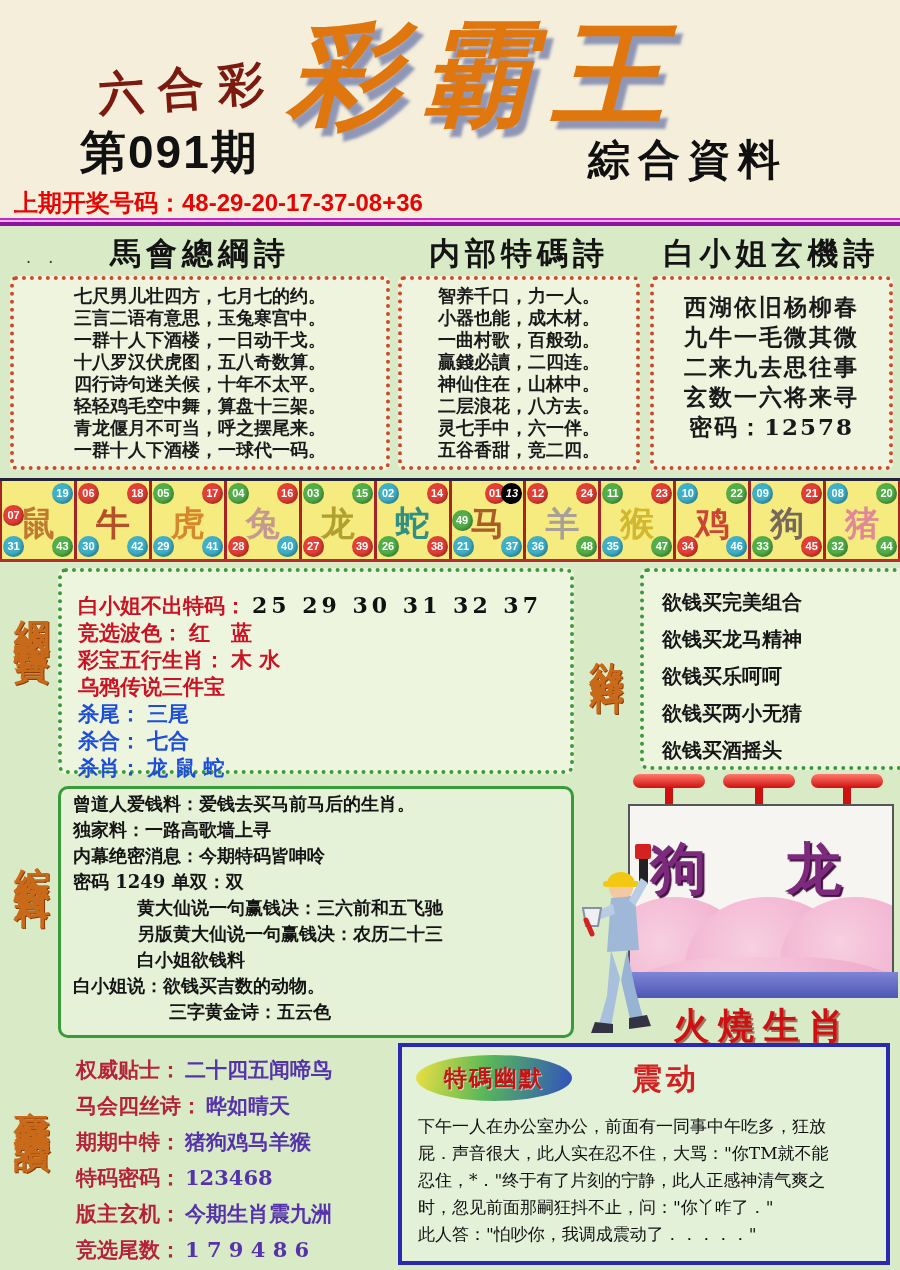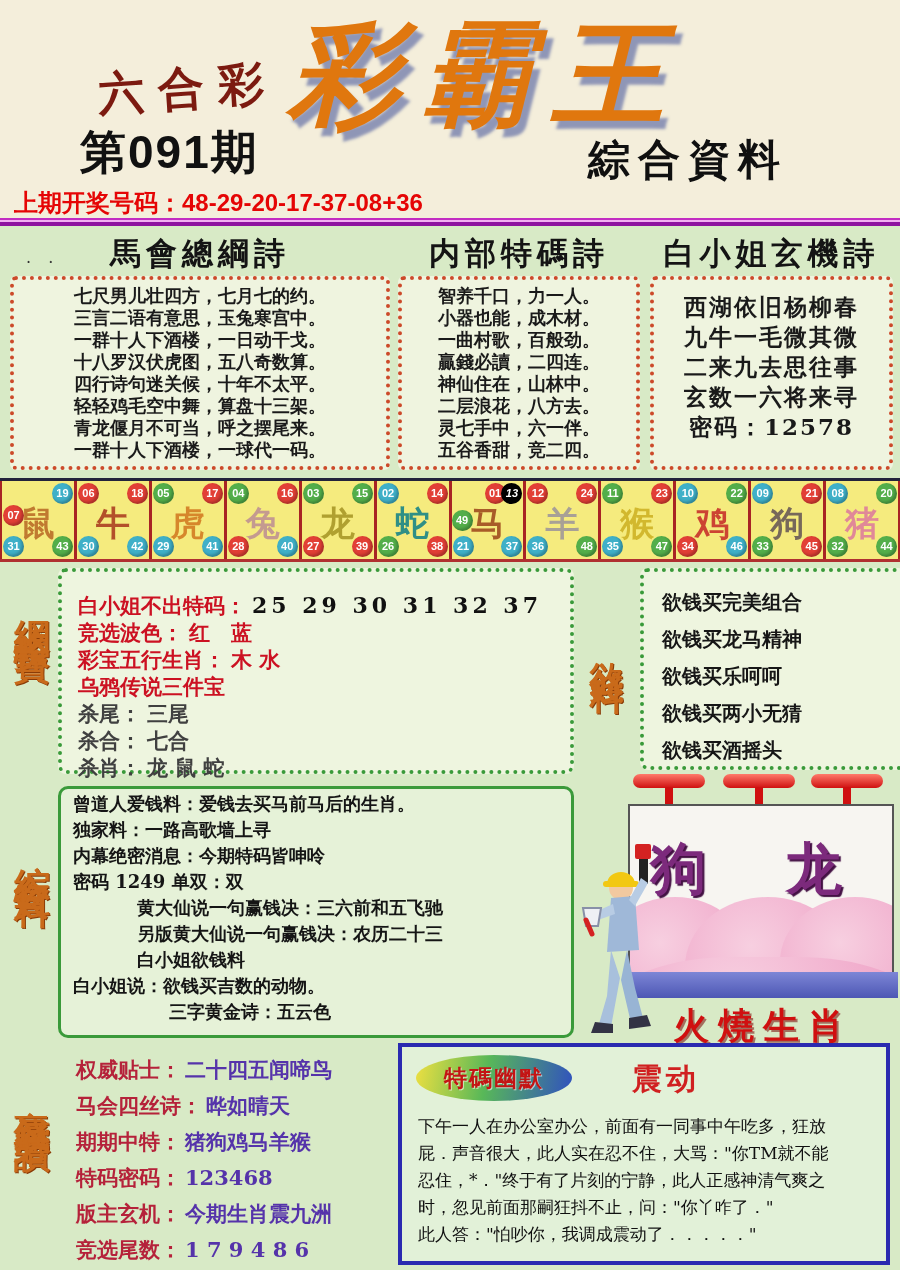--- a/index.html
+++ b/index.html
@@ -49,21 +49,21 @@
   .vl1{left:8px;top:592px;font-size:36px;}
   .vl2{left:8px;top:838px;font-size:36px;}
   .vl3{left:8px;top:1082px;font-size:36px;}
   .vl-money{left:584px;top:636px;font-size:34px;}
   
   .picks-box{position:absolute;left:58px;top:568px;width:516px;height:206px;box-sizing:border-box;
         background:#eef5df;border:4px dotted #3a9a3a;border-radius:8px;padding:20px 16px;}
   .picks-box>div{font-size:21px;font-weight:bold;line-height:27px;white-space:nowrap;}
   .tone-red .lbl,.tone-red .val{color:#cc1122;}
   .tone-mix .lbl{color:#cc1122;} .tone-mix .val{color:#111;font-size:22px;letter-spacing:4px;}
-  .tone-black .lbl,.tone-black .val{color:#404040;text-align:right;}
+  .tone-black .lbl,.tone-black .val{color:#1d4ed8;text-align:right;}
   .picks-box .val{margin-left:6px;}
   .money-box{position:absolute;left:640px;top:568px;width:266px;height:202px;box-sizing:border-box;
         background:#eef5df;border:4px dotted #3a9a3a;border-radius:8px;padding:12px 18px;}
   .money-box>div{font-size:20px;font-weight:bold;line-height:37px;color:#161616;white-space:nowrap;}
   
   .comp-box{position:absolute;left:58px;top:786px;width:516px;height:252px;box-sizing:border-box;
         background:#e6f2d8;border:3px solid #3a9a3a;border-radius:10px;padding:2px 12px;}
   .comp-box>div{font-size:18px;font-weight:bold;line-height:26px;color:#151515;white-space:nowrap;}
   .ind1{padding-left:64px;} .ind2{padding-left:96px;}
   

